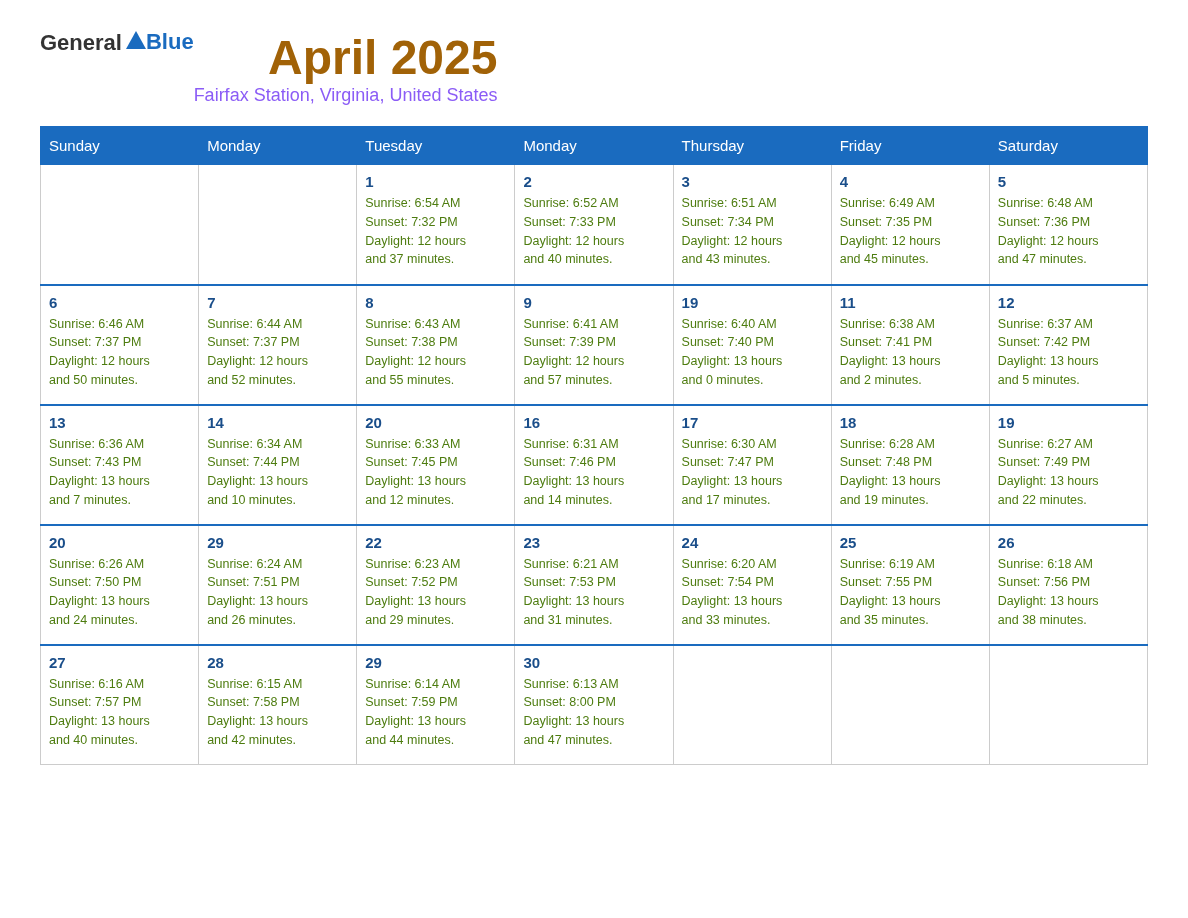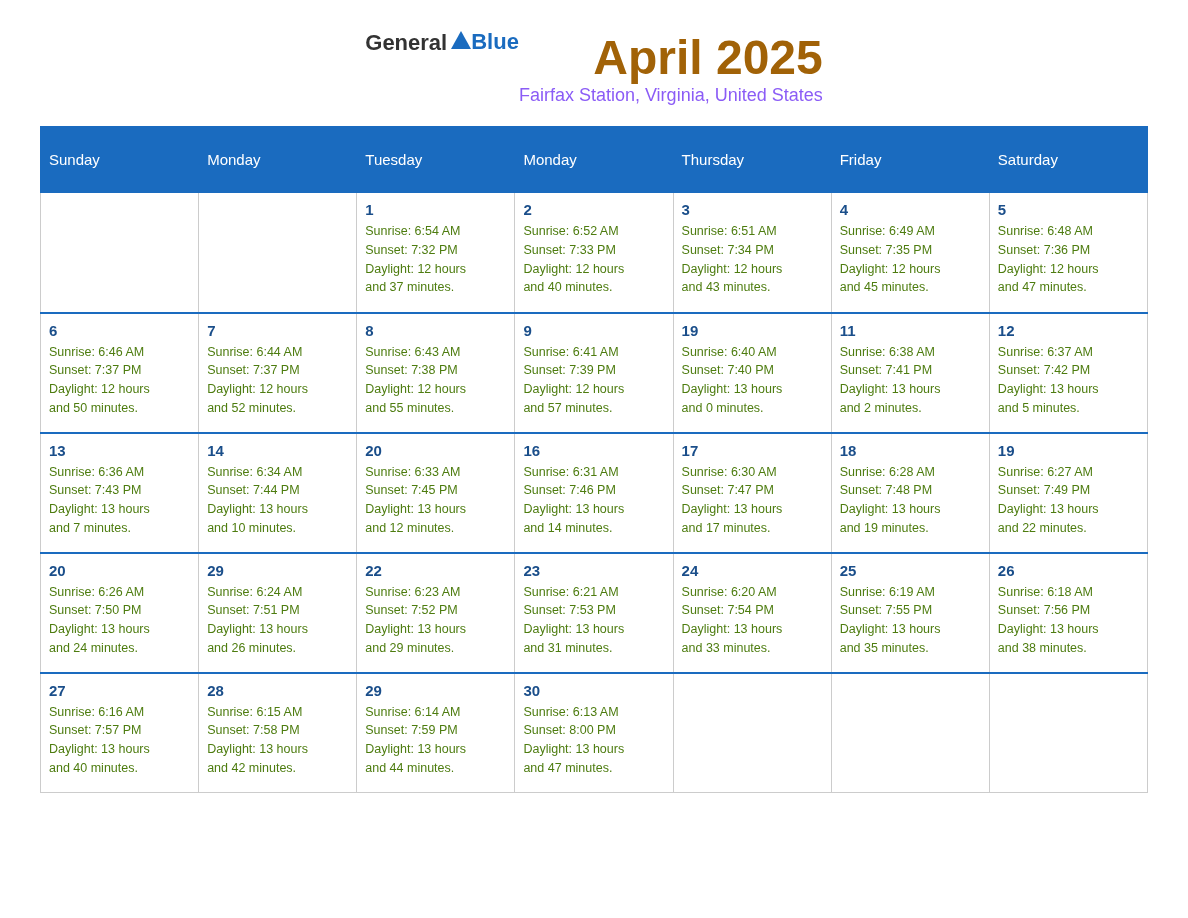--- a/index.html
+++ b/index.html
@@ -5,21 +5,21 @@
     * { box-sizing: border-box; margin: 0; padding: 0; }
     body {
       font-family: Arial, sans-serif;
       background: #fff;
       padding: 30px 40px;
       width: 1188px;
       min-height: 918px;
     }
     .header {
       display: flex;
-      justify-content: center;
+      justify-content: flex-start;
       align-items: flex-start;
       margin-bottom: 20px;
     }
     .logo {
       display: flex;
       align-items: center;
       gap: 4px;
     }
     .logo-text-general {
       font-size: 22px;
@@ -45,21 +45,21 @@
       color: #8b5cf6;
     }
     table {
       width: 100%;
       border-collapse: collapse;
       table-layout: fixed;
     }
     thead tr th {
       background-color: #1a6bbf;
       color: #fff;
-      padding: 24px 8px;
+      padding: 10px 8px;
       text-align: left;
       font-size: 15px;
       font-weight: normal;
       border: 1px solid #1a6bbf;
     }
     tbody tr td {
       vertical-align: top;
       padding: 8px;
       border: 1px solid #ccc;
       font-size: 13px;

